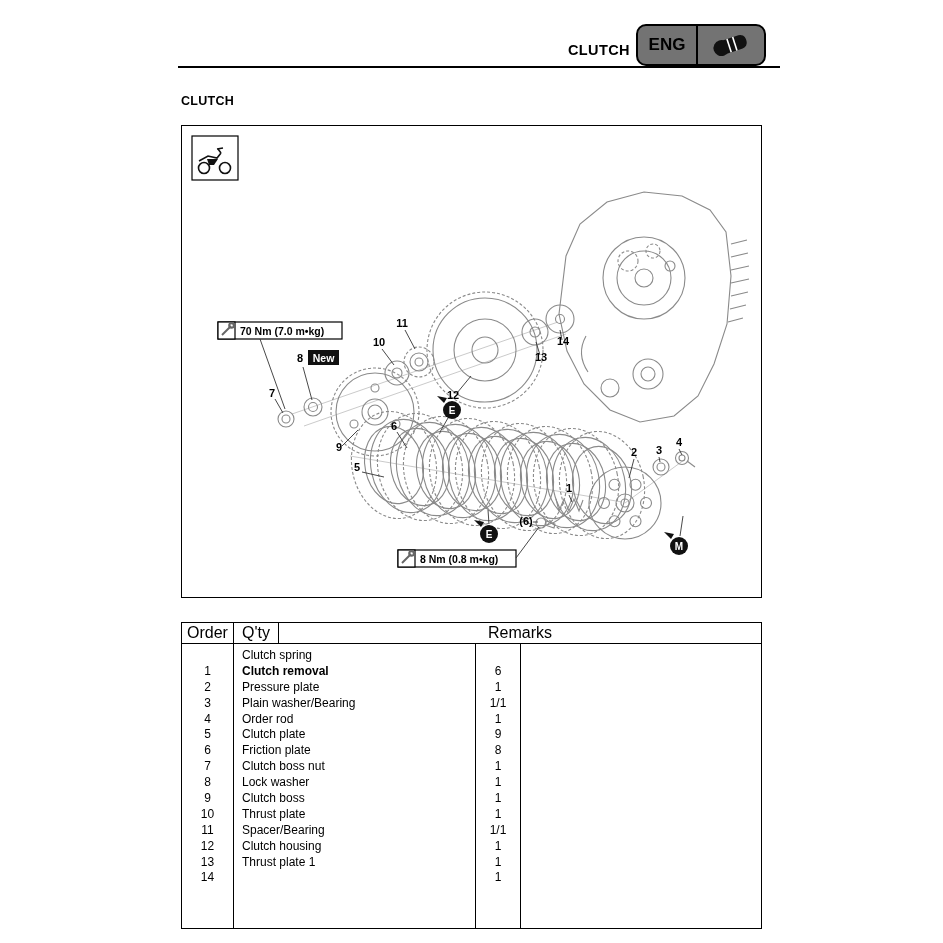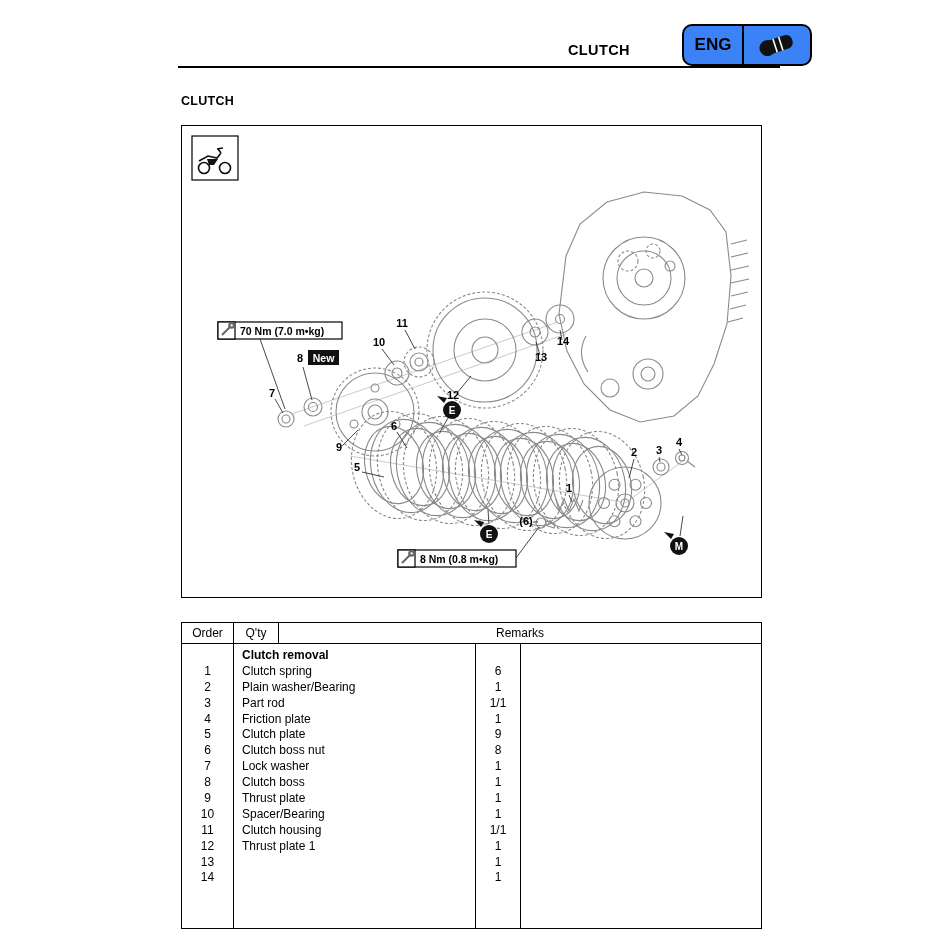--- a/index.html
+++ b/index.html
@@ -3,21 +3,21 @@
 <meta charset="utf-8">
 <style>
   *{box-sizing:border-box}
   html,body{margin:0;padding:0}
   body{width:943px;height:943px;background:#fff;color:#000;font-family:"Liberation Sans",sans-serif}
   .page{position:relative;width:943px;height:943px;overflow:hidden}
   svg{font-family:"Liberation Sans",sans-serif}
 
   
   .hdr-title{position:absolute;top:42px;left:440px;width:190px;text-align:right;font-size:14.5px;font-weight:bold;letter-spacing:.4px}
-  .eng-unit{position:absolute;top:24px;left:682px;width:130px;height:42px;border:2.2px solid #000;border-radius:10px;display:flex;overflow:hidden;background:#3b82f6}
+  .eng-unit{position:absolute;top:24px;left:636px;width:130px;height:42px;border:2.2px solid #000;border-radius:10px;display:flex;overflow:hidden;background:#737373}
   .eng-cell{flex:0 0 60px;display:flex;align-items:center;justify-content:center;font-weight:bold;font-size:17px;border-right:2.2px solid #000}
   .icon-cell{flex:1;display:flex;align-items:center;justify-content:center}
   .hdr-rule{position:absolute;top:66px;left:178px;width:602px;height:2px;background:#000}
   .section-title{position:absolute;top:94px;left:181px;font-size:12.5px;font-weight:bold;letter-spacing:.3px}
 
   
   .diagram-box{position:absolute;top:125px;left:181px;width:581px;height:473px;border:1.6px solid #000}
   .artg *{stroke:#8a8a8a;fill:none;stroke-width:1.1}
   .artg .t{stroke-dasharray:3,2}
   .guide line{stroke:#bdbdbd;stroke-width:.8}
@@ -27,21 +27,21 @@
   .tagtext{font-size:10.5px;font-weight:bold;fill:#000}
   .newrect{fill:#111}
   .newtext{font-size:10.5px;font-weight:bold;fill:#fff;text-anchor:middle}
   .mk{fill:#fff;font-size:10px;font-weight:bold;text-anchor:middle}
   .mkdot{fill:#111}
   .wr{stroke:#666;stroke-width:2;fill:none}
 
   
   .parts-table{position:absolute;top:622px;left:181px;width:581px;border:1.6px solid #000;font-size:12px;background:#fff}
   .t-hrow{display:flex;height:21px;border-bottom:1.2px solid #000}
-  .t-hrow>div{display:flex;align-items:center;justify-content:center;font-size:12px}
+  .t-hrow>div{display:flex;align-items:center;justify-content:center;font-size:16px}
   .c-order{flex:0 0 52px;border-right:1.2px solid #000}
   .c-name{flex:0 0 242px;border-right:1.2px solid #000}
   .c-qty{flex:0 0 45px;border-right:1.2px solid #000}
   .c-rem{flex:1}
   .t-body{display:flex;height:284px}
   .t-body>div{padding-top:4px}
   .t-body .c-order,.t-body .c-qty{text-align:center}
   .ln{height:15.9px;line-height:15.9px;white-space:nowrap}
   .t-body .c-name .ln{padding-left:8px}
   .bold{font-weight:bold}
@@ -285,26 +285,27 @@
         <div class="ln">7</div>
         <div class="ln">8</div>
         <div class="ln">9</div>
         <div class="ln">10</div>
         <div class="ln">11</div>
         <div class="ln">12</div>
         <div class="ln">13</div>
         <div class="ln">14</div>
       </div>
       <div class="c-name">
+        <div class="ln">Clutch spring</div>
         <div class="ln bold">Clutch removal</div>
-        <div class="ln">Clutch spring</div>
+        <div class="ln">Pressure plate</div>
         <div class="ln">Plain washer/Bearing</div>
-        <div class="ln">Part rod</div>
+        <div class="ln">Order rod</div>
+        <div class="ln">Clutch plate</div>
         <div class="ln">Friction plate</div>
-        <div class="ln">Clutch plate</div>
         <div class="ln">Clutch boss nut</div>
         <div class="ln">Lock washer</div>
         <div class="ln">Clutch boss</div>
         <div class="ln">Thrust plate</div>
         <div class="ln">Spacer/Bearing</div>
         <div class="ln">Clutch housing</div>
         <div class="ln">Thrust plate 1</div>
       </div>
       <div class="c-qty">
         <div class="ln"></div>

